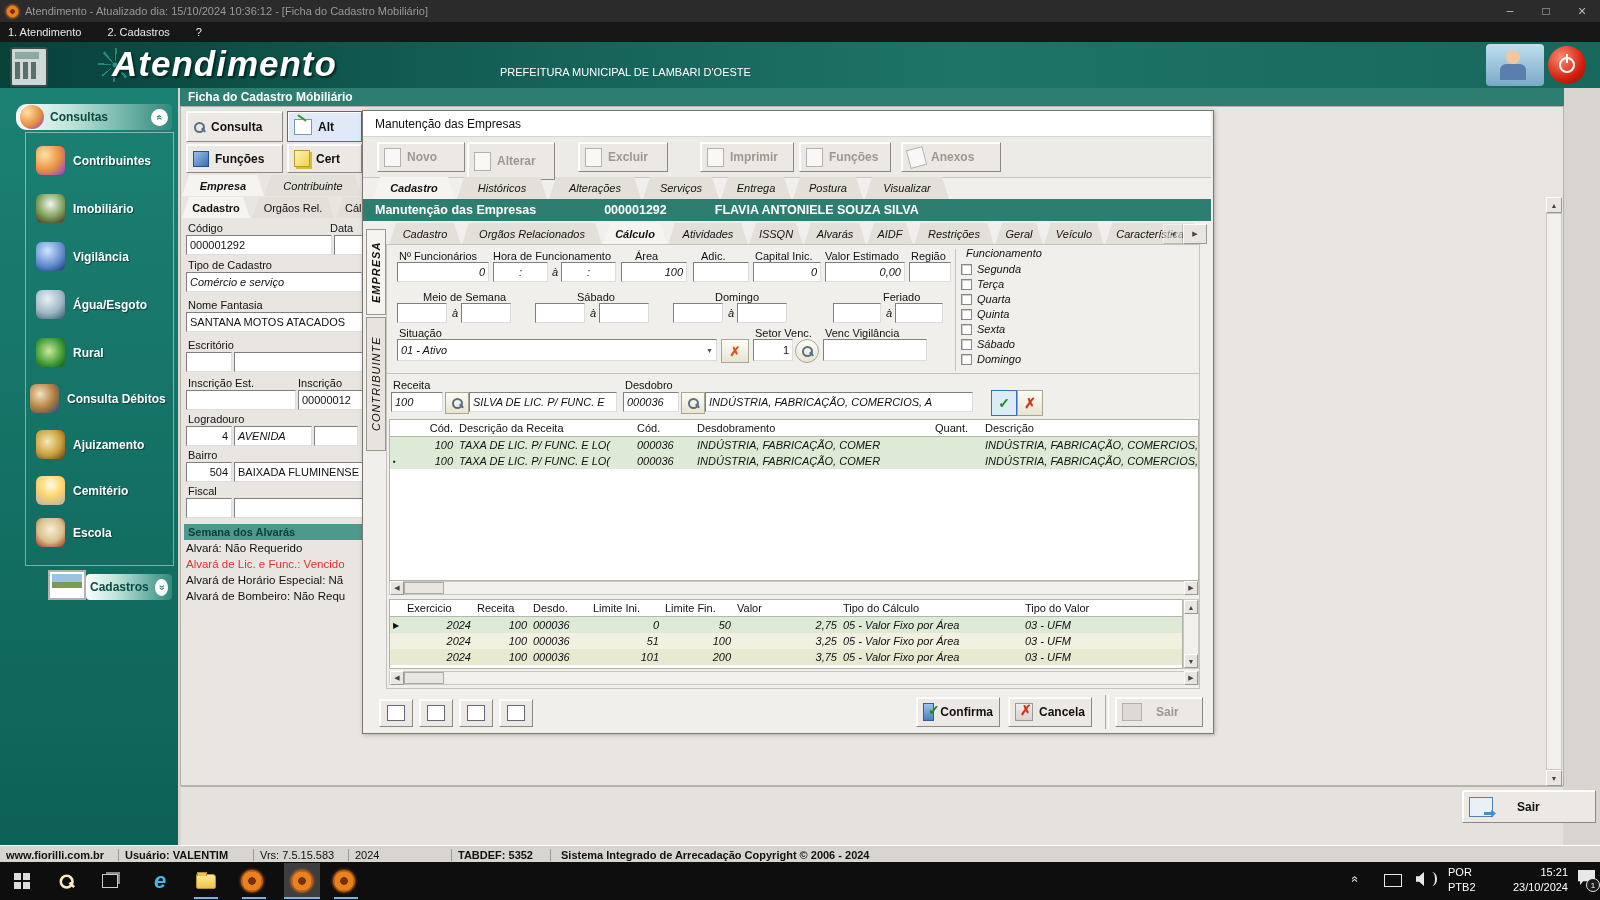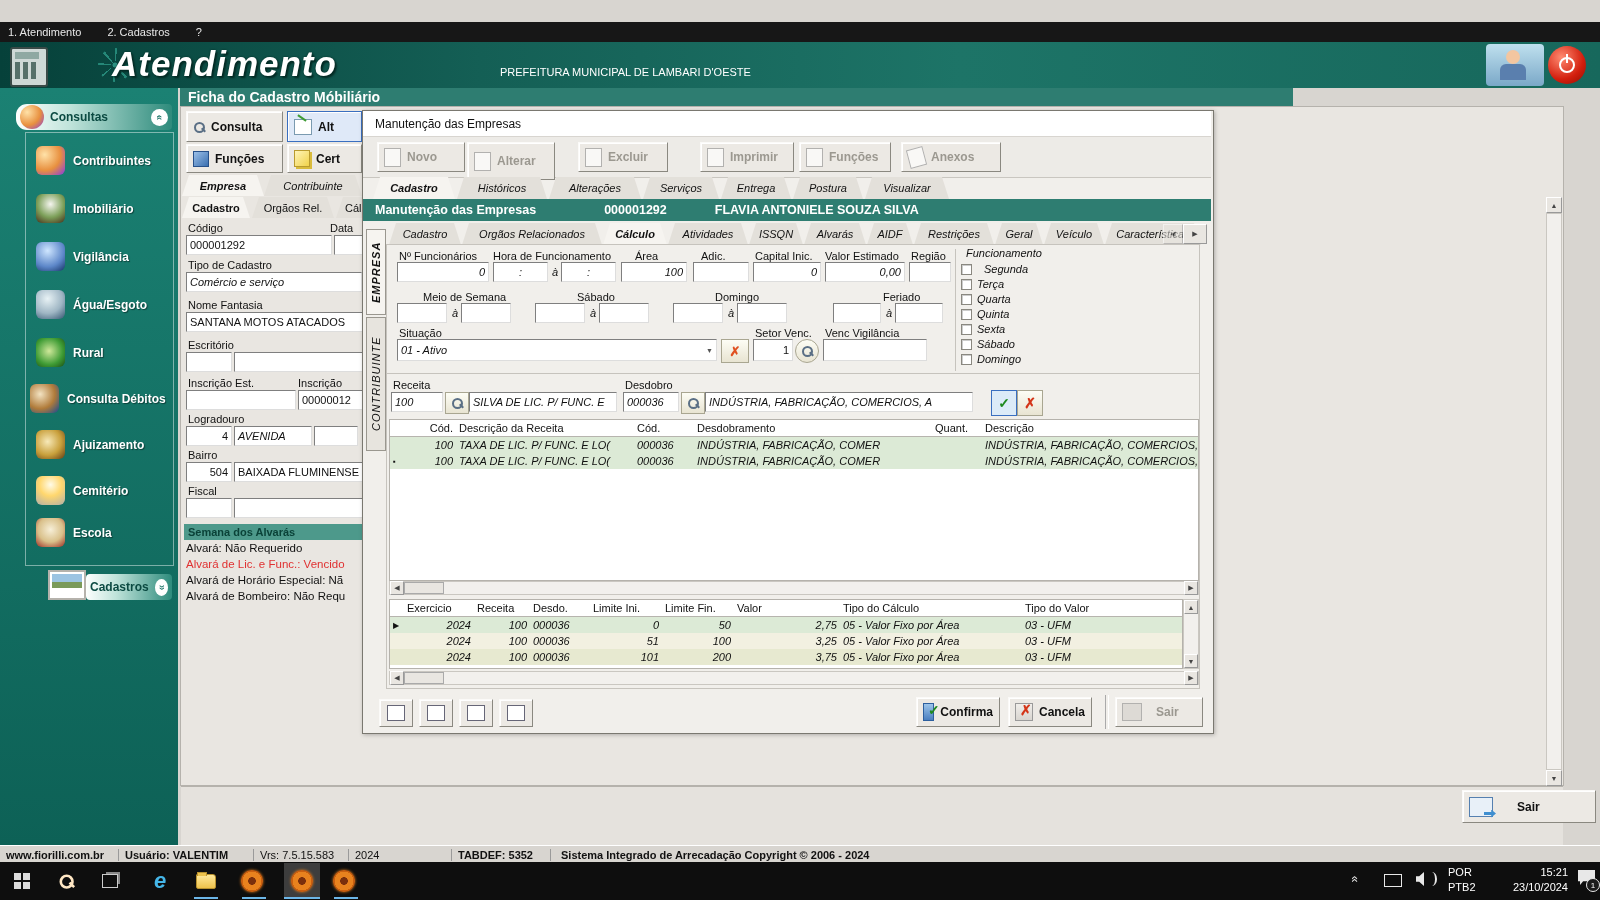--- a/index.html
+++ b/index.html
@@ -52,20 +52,29 @@
   .pg{width:15px;height:17px;background:#fff;border:1px solid #9a9a9a;opacity:.7}
   .flower{width:22px;height:22px;border-radius:50%;background:radial-gradient(circle at 50% 50%,#7a2f0c 0 24%,#e8821e 25% 60%,#c95f10 61% 100%);box-shadow:0 0 3px #e8821e}
   .winbtn{width:36px;height:22px;display:flex;align-items:center;justify-content:center;color:#bdbdbd;font-size:12px}
   .tticon{width:28px;height:28px;display:flex;align-items:center;justify-content:center}
 </style>
 </head>
 <body>
 
 <div class="abs" style="left:0;top:0;width:1600px;height:900px;position:relative">
 
+  <div class="abs flex" style="left:0;top:0;width:1600px;height:22px;background:#2b2b2b;gap:6px;padding-left:6px;box-sizing:border-box">
+    <span class="flower" style="width:13px;height:13px"></span>
+    <span class="lbl" style="color:#9a9a9a">Atendimento - Atualizado dia: 15/10/2024 10:36:12 - [Ficha do Cadastro Mobiliário]</span>
+    <span style="margin-left:auto;display:flex">
+      <span class="winbtn">–</span>
+      <span class="winbtn">□</span>
+      <span class="winbtn" style="font-size:14px">×</span>
+    </span>
+  </div>
 
   <div class="abs flex" style="left:0;top:22px;width:1600px;height:20px;background:#171717;color:#e8e8e8;gap:26px;padding-left:8px;box-sizing:border-box">
     <span>1. Atendimento</span>
     <span>2. Cadastros</span>
     <span>?</span>
   </div>
 
   <div class="abs" style="left:0;top:42px;width:1600px;height:46px;background:linear-gradient(90deg,#06413a,#145f55 30%,#1d7467 60%,#17685c)">
     <div class="abs" style="left:10px;top:5px;width:34px;height:36px;background:#cfd8d6;border:2px solid #3a4a47;border-radius:3px">
       <div class="abs" style="left:3px;top:3px;width:24px;height:7px;background:#8fa8a2"></div>
@@ -133,21 +142,21 @@
         <div style="margin:2px;height:14px;background:linear-gradient(180deg,#9cc4e2 55%,#7a9a5a 55%)"></div>
       </div>
     <div class="shead abs" style="left:16px;top:486px;width:156px;height:26px;margin-top:0;left:86px;width:86px;border-radius:4px">
       <span style="color:#0b4a42">Cadastros</span>
       <span class="schev">
           <span style="display:inline-block;transform:rotate(-90deg)">«</span>
         </span>
     </div>
   </div>
 
-  <div class="abs b" style="left:180px;top:88px;width:1113px;height:18px;background:#2e7d71;color:#fff;font-size:14px;display:flex;align-items:center;padding-left:8px;box-sizing:border-box">
+  <div class="abs b" style="left:180px;top:88px;width:1384px;height:18px;background:#2e7d71;color:#fff;font-size:12px;display:flex;align-items:center;padding-left:8px;box-sizing:border-box">
     <span>Ficha do Cadastro Móbiliário</span>
   </div>
   <div class="abs" style="left:180px;top:106px;width:1384px;height:680px;background:#e9e6e1;border:1px solid #b5b2ac;box-sizing:border-box"></div>
 
   <div class="btn3 abs b" style="left:186px;top:111px;width:97px;height:31px">
     <span class="mag"></span>
     <span>Consulta</span>
   </div>
   <div class="btn3 abs b" style="left:186px;top:144px;width:97px;height:29px">
     <span style="width:14px;height:14px;background:linear-gradient(135deg,#9cc0e8,#3a6fb0);border:1px solid #27518a"></span>
@@ -380,21 +389,21 @@
       </div>
     <span class="abs lbl" style="left:462px;top:139px">Valor Estimado</span>
     <div class="inp abs r i" style="left:462px;top:151px;width:80px;height:20px">
         <span>0,00</span>
       </div>
     <span class="abs lbl" style="left:548px;top:139px">Região</span>
     <div class="inp abs" style="left:546px;top:151px;width:42px;height:20px"></div>
 
     <div class="abs" style="left:592px;top:138px;width:1px;height:122px;background:#c6c3bd"></div>
     <span class="abs lbl i" style="left:603px;top:136px">Funcionamento</span>
-    <div class="abs flex" style="left:598px;top:152px;gap:12px">
+    <div class="abs flex" style="left:598px;top:152px;gap:5px">
         <span class="cb"></span>
         <span class="i">Segunda</span>
       </div>
     <div class="abs flex" style="left:598px;top:167px;gap:5px">
         <span class="cb"></span>
         <span class="i">Terça</span>
       </div>
     <div class="abs flex" style="left:598px;top:182px;gap:5px">
         <span class="cb"></span>
         <span class="i">Quarta</span>

